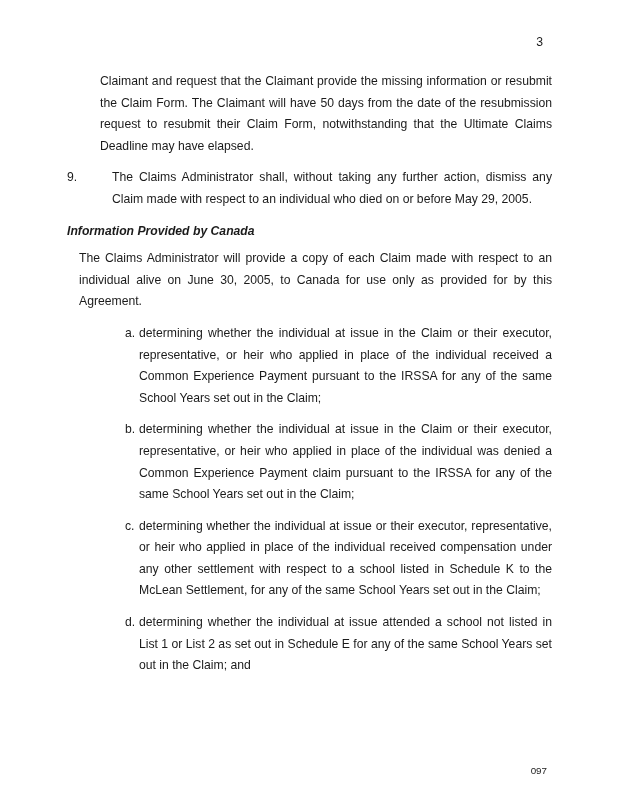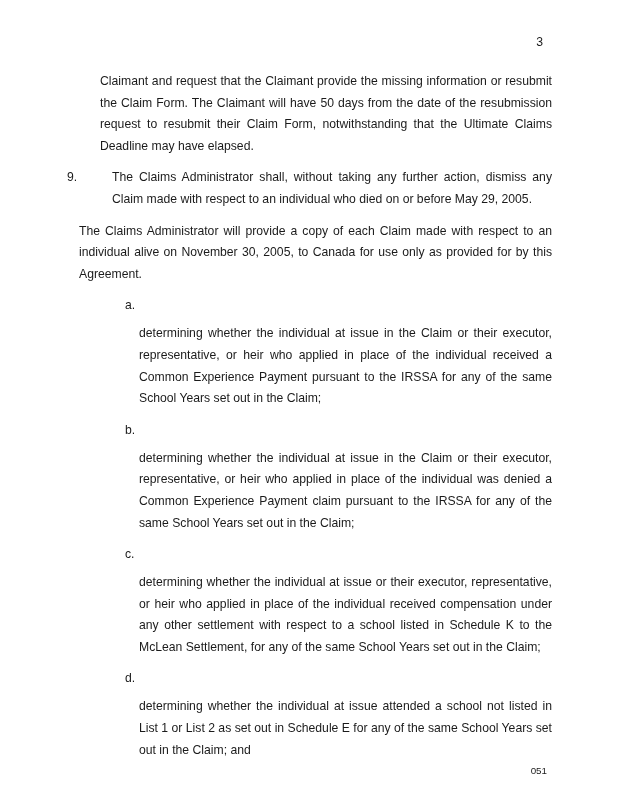--- a/index.html
+++ b/index.html
@@ -57,21 +57,20 @@
     display: flex;
     margin: 0 0 10px 58px;
   }
   .subitem .marker {
     flex: 0 0 14px;
     text-align: left;
   }
   .subitem .body {
     flex: 1 1 auto;
     text-align: justify;
-    margin-top: 28px;
   }
   .footer-batesnum {
     position: absolute;
     top: 765px;
     right: 76px;
     font-size: 9.8px;
     line-height: 12px;
     text-align: right;
   }
 </style>
@@ -84,23 +83,24 @@
 
   <div class="content">
 
     <p class="para">Claimant and request that the Claimant provide the missing information or resubmit the Claim Form. The Claimant will have 50 days from the date of the resubmission request to resubmit their Claim Form, notwithstanding that the Ultimate Claims Deadline may have elapsed.</p>
 
     <div class="item">
       <span class="num">9.</span>
       <span class="body">The Claims Administrator shall, without taking any further action, dismiss any Claim made with respect to an individual who died on or before May 29, 2005.</span>
     </div>
 
+    <p class="section-heading">Information Provided by Canada</p>
 
     <div class="item">
-      <span class="body">The Claims Administrator will provide a copy of each Claim made with respect to an individual alive on November 30, 2005, to Canada for use only as provided for by this Agreement.</span>
+      <span class="body">The Claims Administrator will provide a copy of each Claim made with respect to an individual alive on June 30, 2005, to Canada for use only as provided for by this Agreement.</span>
     </div>
 
 
     <div class="subitem">
       <span class="marker">a.</span>
       <span class="body">determining whether the individual at issue in the Claim or their executor, representative, or heir who applied in place of the individual received a Common Experience Payment pursuant to the IRSSA for any of the same School Years set out in the Claim;</span>
     </div>
 
     <div class="subitem">
       <span class="marker">b.</span>
@@ -112,15 +112,15 @@
       <span class="body">determining whether the individual at issue or their executor, representative, or heir who applied in place of the individual received compensation under any other settlement with respect to a school listed in Schedule K to the McLean Settlement, for any of the same School Years set out in the Claim;</span>
     </div>
 
     <div class="subitem">
       <span class="marker">d.</span>
       <span class="body">determining whether the individual at issue attended a school not listed in List 1 or List 2 as set out in Schedule E for any of the same School Years set out in the Claim; and</span>
     </div>
 
   </div>
 
-  <div class="footer-batesnum">051</div>
+  <div class="footer-batesnum">097</div>
 
 </div>
 
 </body></html>

